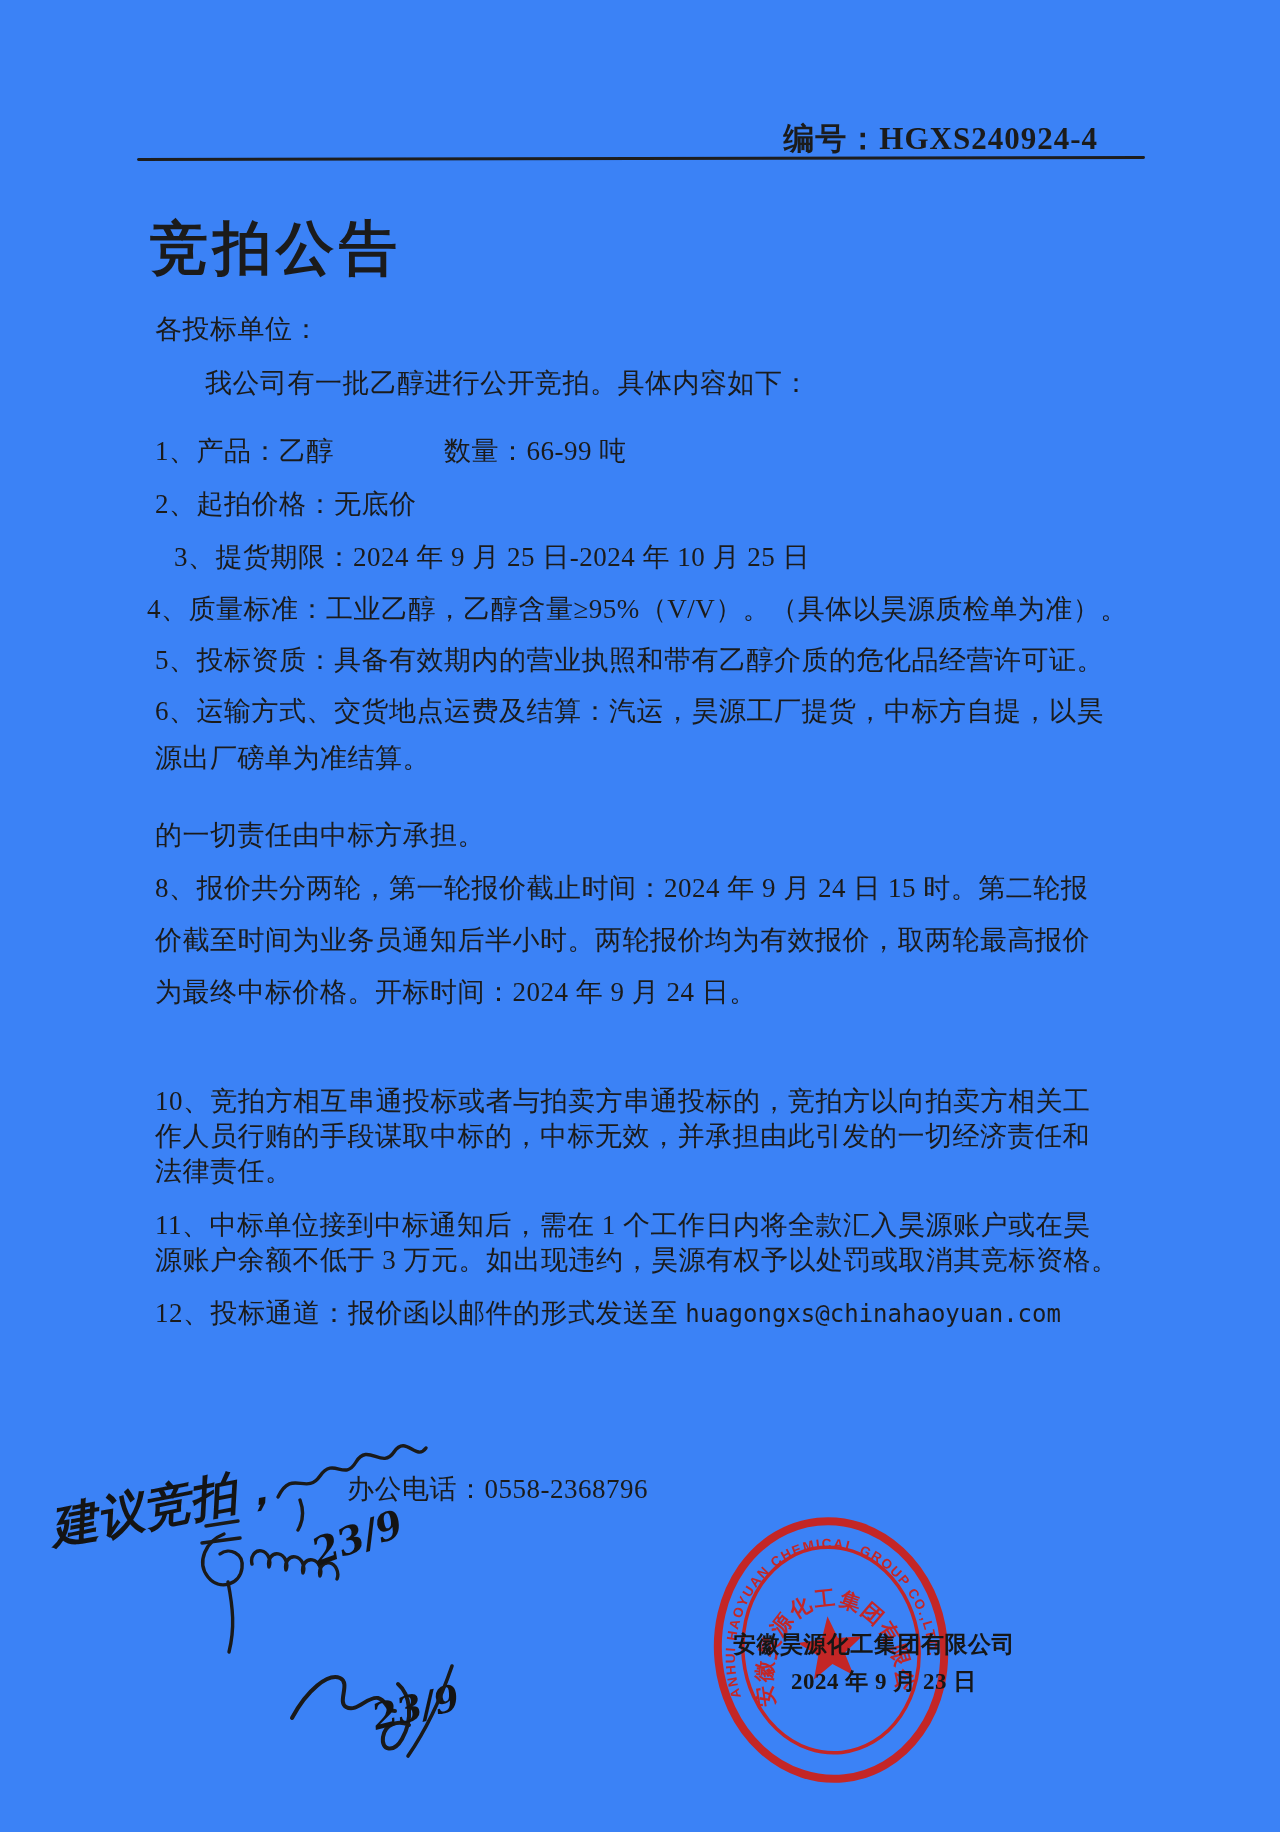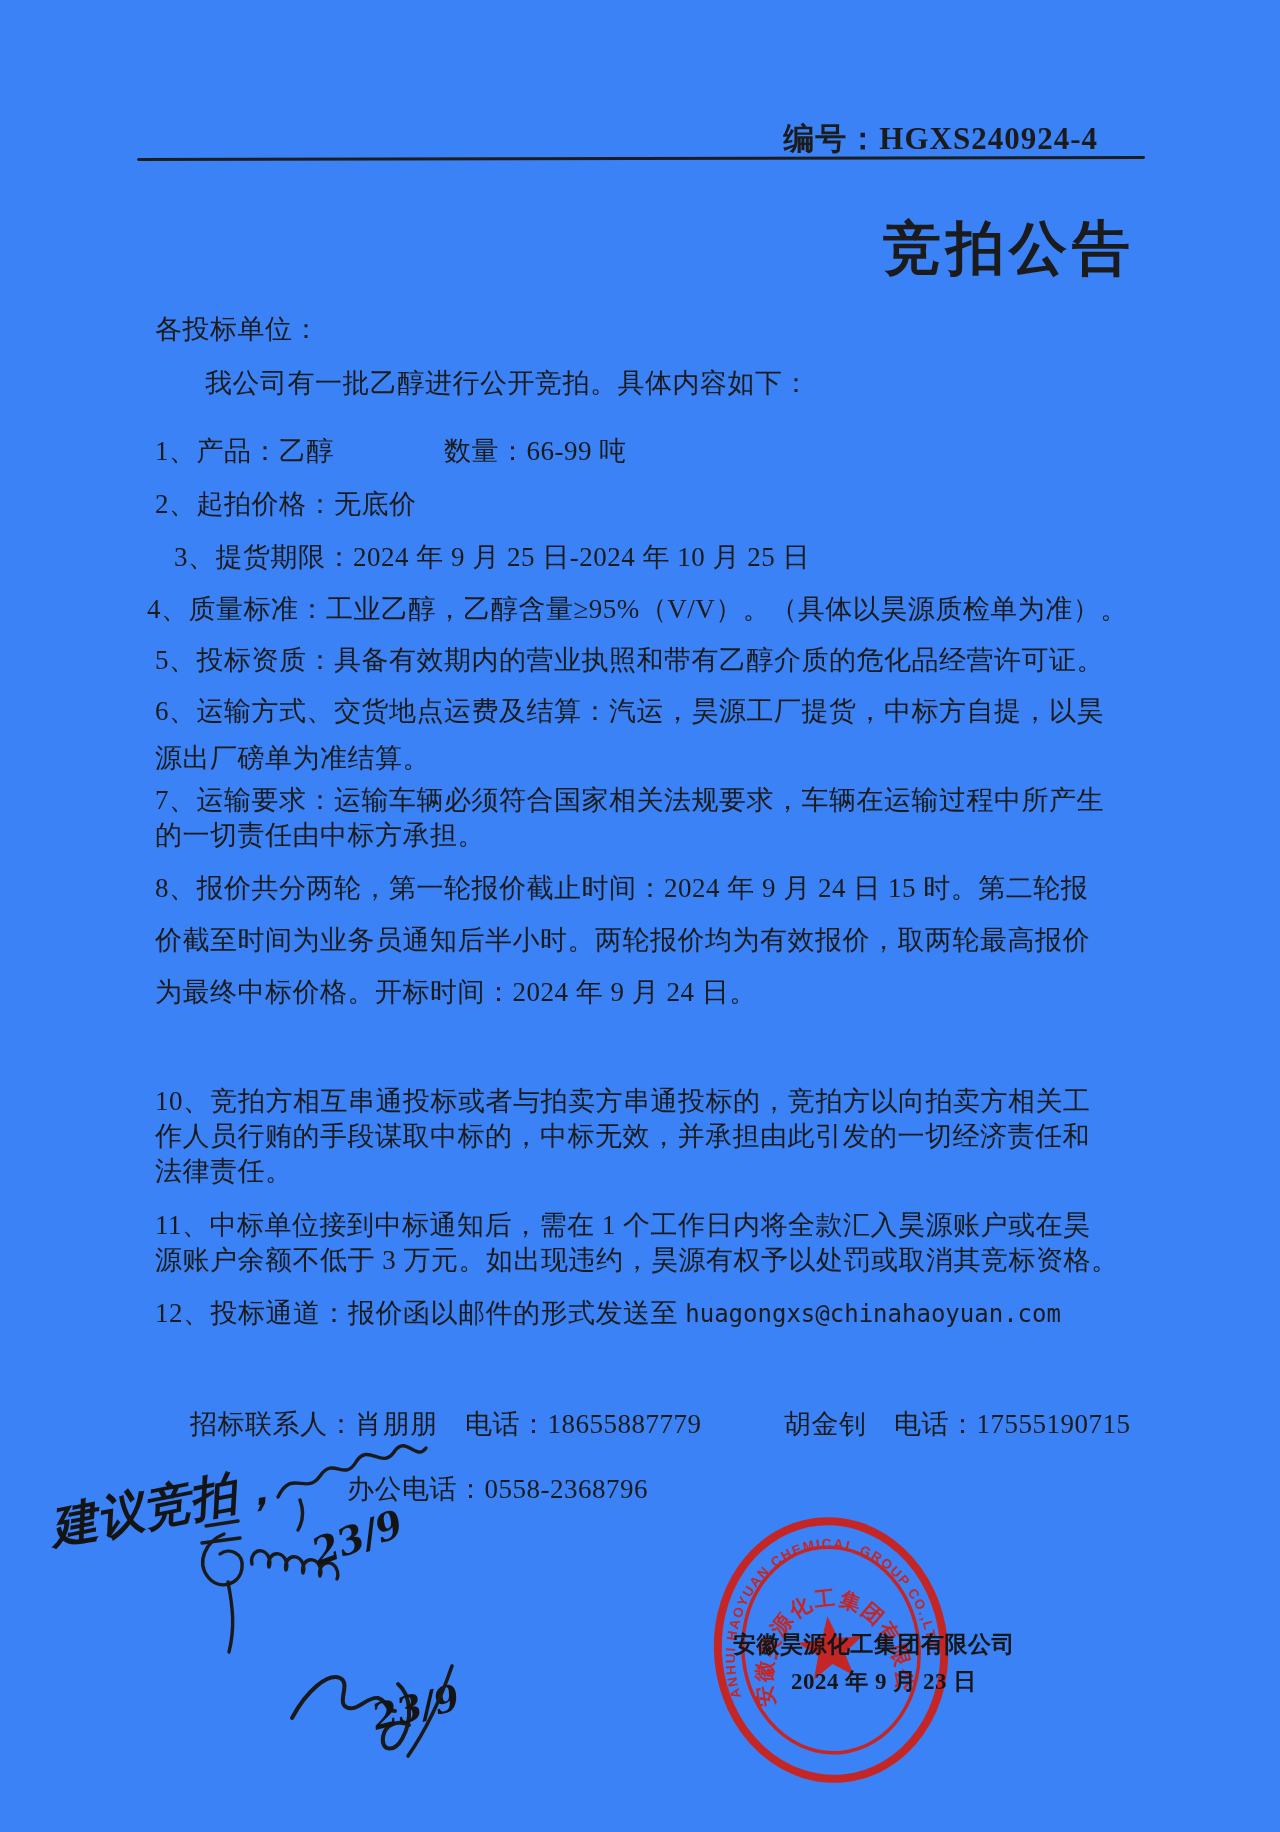--- a/index.html
+++ b/index.html
@@ -17,21 +17,21 @@
     top:118px;right:182px;
     font-size:31px;font-weight:700;letter-spacing:1px;
     font-family:"Liberation Serif","DejaVu Serif",serif;
   }
   #head-rule{
     top:157px;left:137px;width:1008px;height:3px;
     background:#1d1d1d;border-radius:2px;transform:rotate(-0.12deg);
   }
   #doc-title{
     top:210px;left:150px;width:985px;
-    text-align:right;
+    text-align:left;
     font-size:58px;font-weight:700;letter-spacing:5px;
   }
   .line{
     font-size:27px;letter-spacing:0.5px;line-height:34px;
     font-weight:400;
   }
   .email{font-family:"DejaVu Sans Mono",monospace;font-size:24px;letter-spacing:0;}
   #stamp-company,#stamp-date{
     font-size:23px;font-weight:700;letter-spacing:0.5px;color:#161616;
   }
@@ -53,36 +53,34 @@
   <div class="abs line" style="top:312px;left:155px;">各投标单位：</div>
   <div class="abs line" style="top:366px;left:205px;">我公司有一批乙醇进行公开竞拍。具体内容如下：</div>
 
   <div class="abs line" style="top:434px;left:155px;">1、产品：乙醇　　　　数量：66-99 吨</div>
   <div class="abs line" style="top:487px;left:155px;">2、起拍价格：无底价</div>
   <div class="abs line" style="top:540px;left:155px;margin-left:19px;">3、提货期限：2024 年 9 月 25 日-2024 年 10 月 25 日</div>
   <div class="abs line" style="top:592px;left:147px;">4、质量标准：工业乙醇，乙醇含量≥95%（V/V）。（具体以昊源质检单为准）。</div>
   <div class="abs line" style="top:643px;left:155px;">5、投标资质：具备有效期内的营业执照和带有乙醇介质的危化品经营许可证。</div>
   <div class="abs line" style="top:694px;left:155px;">6、运输方式、交货地点运费及结算：汽运，昊源工厂提货，中标方自提，以昊</div>
   <div class="abs line" style="top:729px;left:155px;margin-top:12px;">源出厂磅单为准结算。</div>
-  <div class="abs line" style="top:783px;left:155px;">7、运输要求：运输车辆必须符合国家相关法规要求，车辆在运输过程中所产生</div>
   <div class="abs line" style="top:818px;left:155px;">的一切责任由中标方承担。</div>
   <div class="abs line" style="top:871px;left:155px;">8、报价共分两轮，第一轮报价截止时间：2024 年 9 月 24 日 15 时。第二轮报</div>
   <div class="abs line" style="top:923px;left:155px;">价截至时间为业务员通知后半小时。两轮报价均为有效报价，取两轮最高报价</div>
   <div class="abs line" style="top:975px;left:155px;">为最终中标价格。开标时间：2024 年 9 月 24 日。</div>
   <div class="abs line" style="top:1084px;left:155px;">10、竞拍方相互串通投标或者与拍卖方串通投标的，竞拍方以向拍卖方相关工</div>
   <div class="abs line" style="top:1119px;left:155px;">作人员行贿的手段谋取中标的，中标无效，并承担由此引发的一切经济责任和</div>
   <div class="abs line" style="top:1154px;left:155px;">法律责任。</div>
   <div class="abs line" style="top:1208px;left:155px;">11、中标单位接到中标通知后，需在 1 个工作日内将全款汇入昊源账户或在昊</div>
   <div class="abs line" style="top:1243px;left:155px;">源账户余额不低于 3 万元。如出现违约，昊源有权予以处罚或取消其竞标资格。</div>
 
   <div class="abs line" style="top:1296px;left:155px;">
     <span>12、投标通道：报价函以邮件的形式发送至 </span><span class="email">huagongxs@chinahaoyuan.com</span>
   </div>
 
-  <div class="abs line" style="top:1407px;left:190px;">招标联系人：肖朋朋　电话：18655887779　　　胡金钊　电话：17555190715</div>
   <div class="abs line" style="top:1472px;left:347px;">办公电话：0558-2368796</div>
 
   <svg class="abs" style="top:1505px;left:690px;" width="300" height="300" viewBox="0 0 300 300">
     <defs>
       <path id="ringPath" d="M 47,184 A 97 113 0 1 1 235,184" fill="none"></path>
       <path id="cnPath" d="M 80,198 A 63 78 0 1 1 202,198" fill="none"></path>
     </defs>
     <g transform="rotate(-6 141 145)" opacity="0.93">
       <ellipse cx="141" cy="145" rx="113" ry="129" class="seal-stroke" stroke="#cf2017" stroke-width="8"></ellipse>
       <ellipse cx="141" cy="145" rx="88" ry="103" class="seal-stroke" stroke="#cf2017" stroke-width="3.5"></ellipse>

